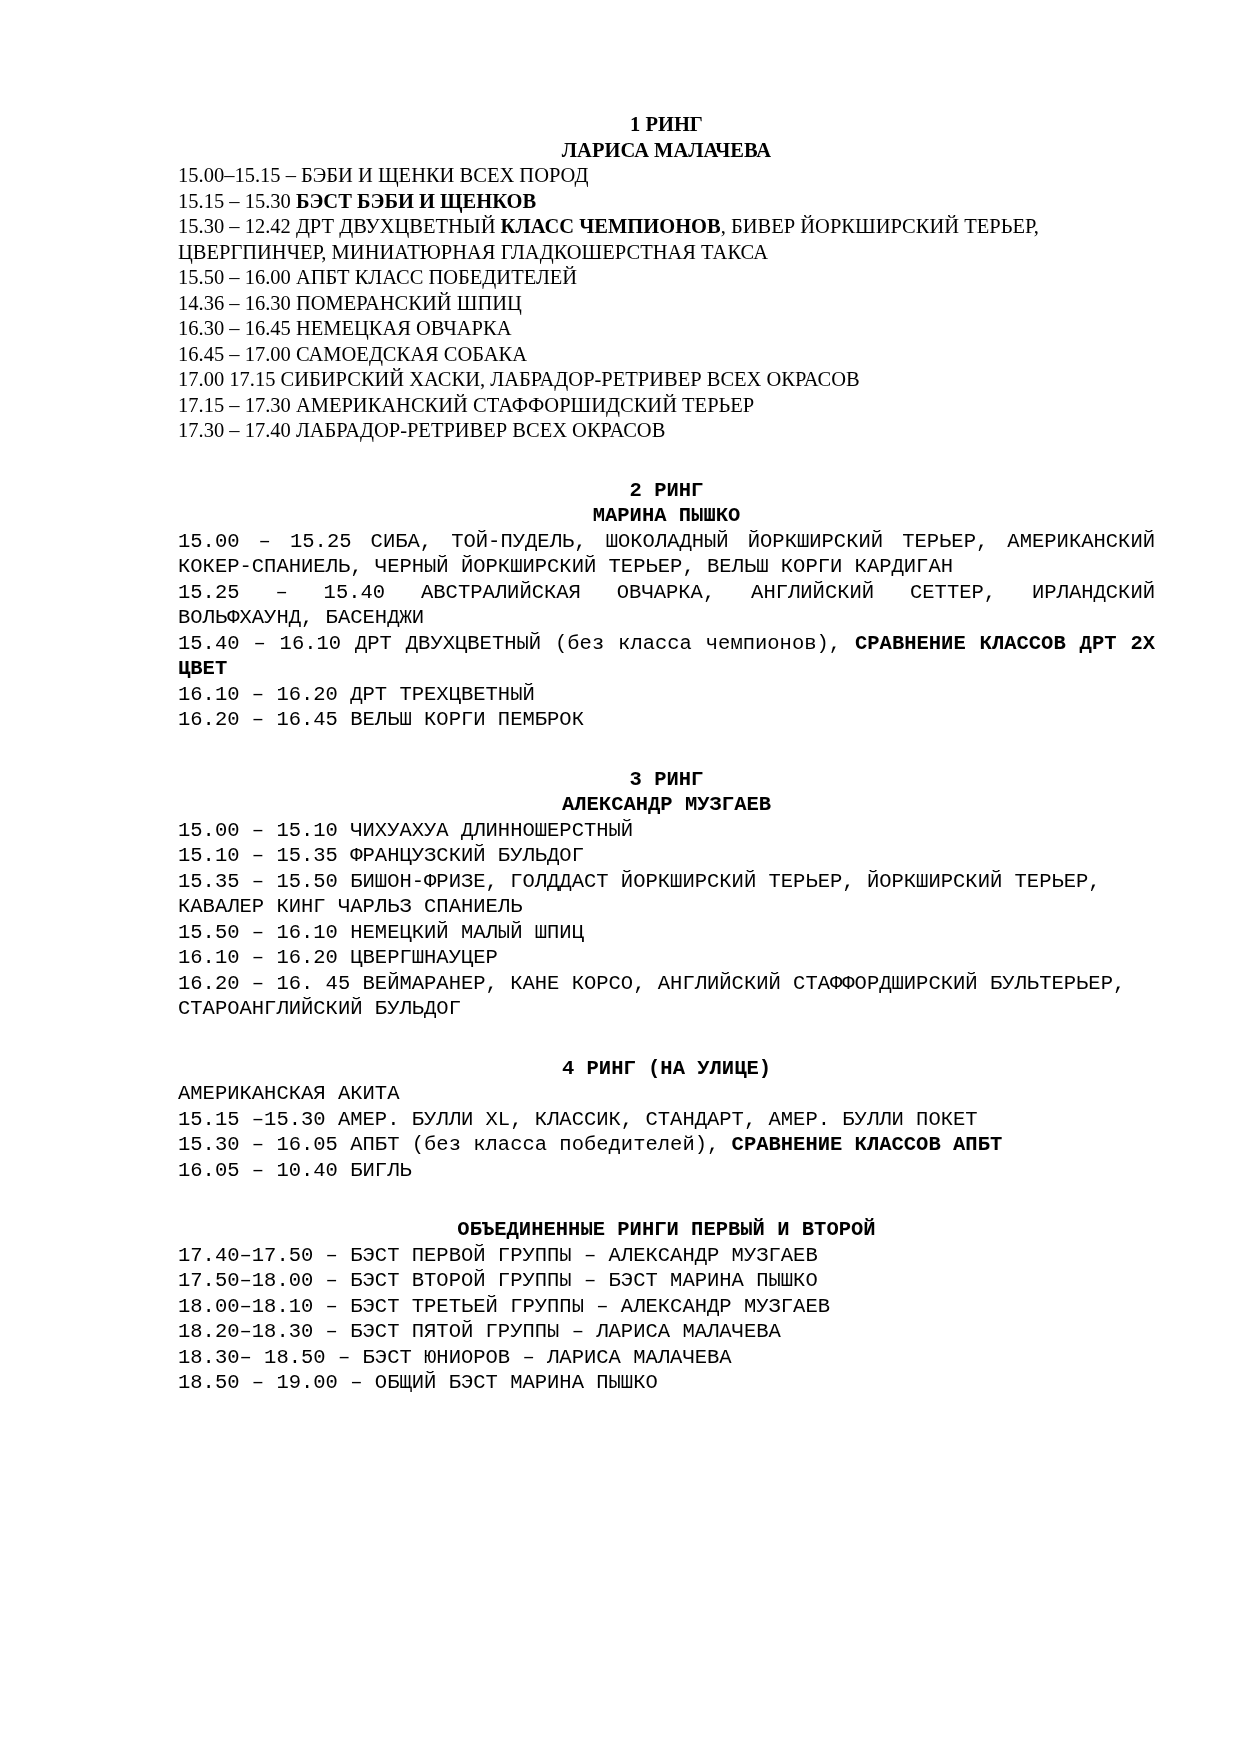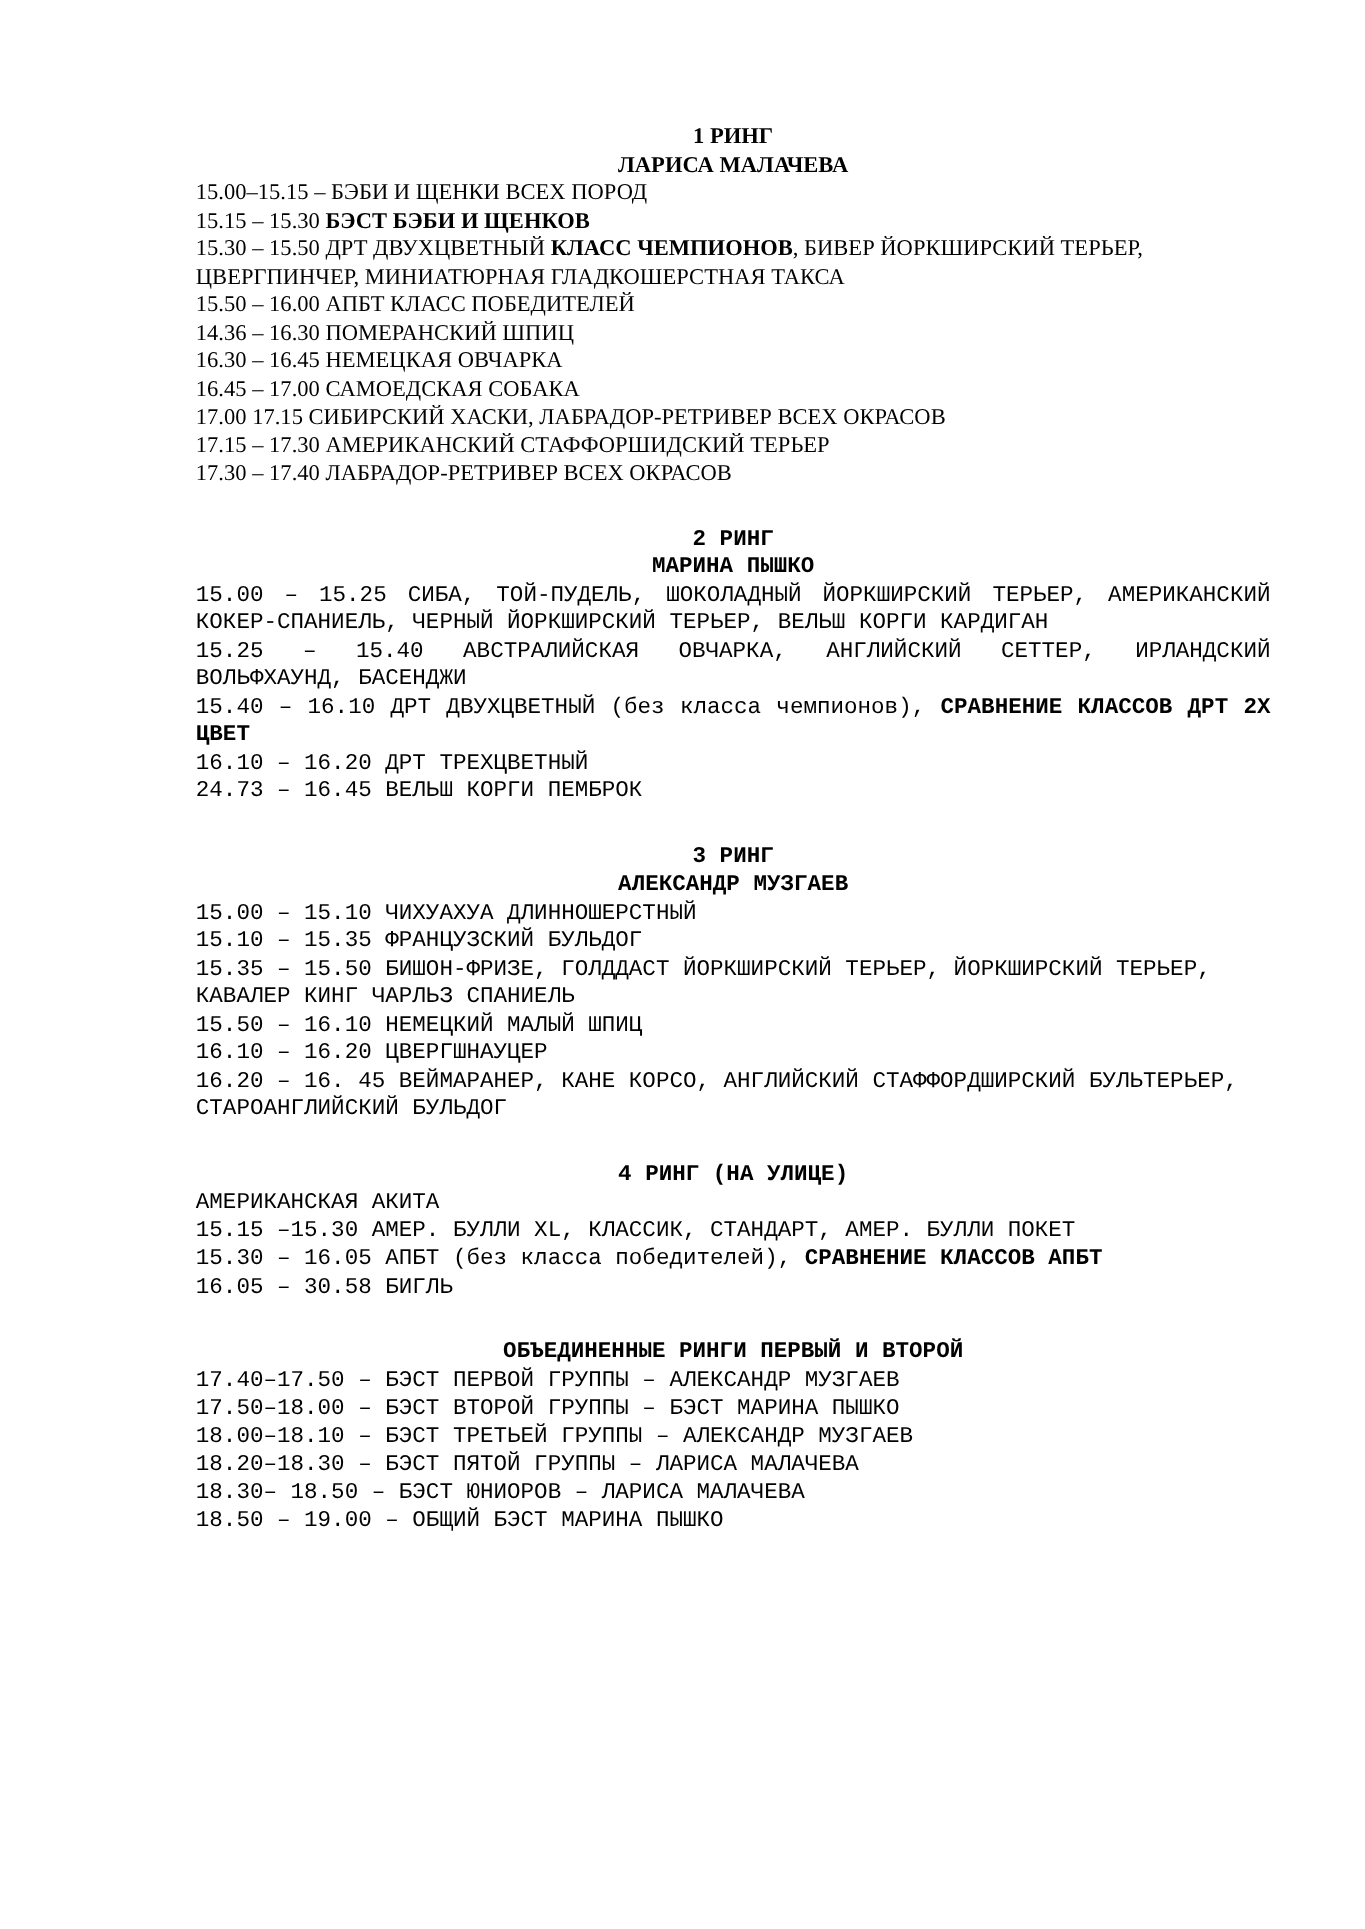--- a/index.html
+++ b/index.html
@@ -45,60 +45,60 @@
 <body>
 
 <div class="sheet">
   <div class="textblock">
     <div>
         <section class="sec">
           <div class="line title">1 РИНГ</div>
           <div class="line title">ЛАРИСА МАЛАЧЕВА</div>
           <div class="line nowrap"><span>15.00–15.15 – БЭБИ И ЩЕНКИ ВСЕХ ПОРОД</span></div>
           <div class="line nowrap"><span>15.15 – 15.30 </span><b>БЭСТ БЭБИ И ЩЕНКОВ</b></div>
-          <div class="line nowrap"><span>15.30 – 15.50 ДРТ ДВУХЦВЕТНЫЙ </span><b>КЛАСС ЧЕМПИОНОВ</b><span>, БИВЕР ЙОРКШИРСКИЙ ТЕРЬЕР,</span></div>
+          <div class="line nowrap"><span>15.30 – 12.42 ДРТ ДВУХЦВЕТНЫЙ </span><b>КЛАСС ЧЕМПИОНОВ</b><span>, БИВЕР ЙОРКШИРСКИЙ ТЕРЬЕР,</span></div>
           <div class="line nowrap"><span>ЦВЕРГПИНЧЕР, МИНИАТЮРНАЯ ГЛАДКОШЕРСТНАЯ ТАКСА</span></div>
           <div class="line nowrap"><span>15.50 – 16.00 АПБТ КЛАСС ПОБЕДИТЕЛЕЙ</span></div>
           <div class="line nowrap"><span>14.36 – 16.30 ПОМЕРАНСКИЙ ШПИЦ</span></div>
           <div class="line nowrap"><span>16.30 – 16.45 НЕМЕЦКАЯ ОВЧАРКА</span></div>
           <div class="line nowrap"><span>16.45 – 17.00 САМОЕДСКАЯ СОБАКА</span></div>
           <div class="line nowrap"><span>17.00 17.15 СИБИРСКИЙ ХАСКИ, ЛАБРАДОР-РЕТРИВЕР ВСЕХ ОКРАСОВ</span></div>
           <div class="line nowrap"><span>17.15 – 17.30 АМЕРИКАНСКИЙ СТАФФОРШИДСКИЙ ТЕРЬЕР</span></div>
           <div class="line nowrap"><span>17.30 – 17.40 ЛАБРАДОР-РЕТРИВЕР ВСЕХ ОКРАСОВ</span></div>
         </section>
         <section class="sec">
           <div class="line title">2 РИНГ</div>
           <div class="line title">МАРИНА ПЫШКО</div>
           <div class="line justify"><span>15.00 – 15.25 СИБА, ТОЙ-ПУДЕЛЬ, ШОКОЛАДНЫЙ ЙОРКШИРСКИЙ ТЕРЬЕР, АМЕРИКАНСКИЙ</span></div>
           <div class="line nowrap"><span>КОКЕР-СПАНИЕЛЬ, ЧЕРНЫЙ ЙОРКШИРСКИЙ ТЕРЬЕР, ВЕЛЬШ КОРГИ КАРДИГАН</span></div>
           <div class="line justify"><span>15.25 – 15.40 АВСТРАЛИЙСКАЯ ОВЧАРКА, АНГЛИЙСКИЙ СЕТТЕР, ИРЛАНДСКИЙ</span></div>
           <div class="line nowrap"><span>ВОЛЬФХАУНД, БАСЕНДЖИ</span></div>
           <div class="line justify"><span>15.40 – 16.10 ДРТ ДВУХЦВЕТНЫЙ (без класса чемпионов), </span><b>СРАВНЕНИЕ КЛАССОВ ДРТ 2Х</b></div>
           <div class="line nowrap"><b>ЦВЕТ</b></div>
           <div class="line nowrap"><span>16.10 – 16.20 ДРТ ТРЕХЦВЕТНЫЙ</span></div>
-          <div class="line nowrap"><span>24.73 – 16.45 ВЕЛЬШ КОРГИ ПЕМБРОК</span></div>
+          <div class="line nowrap"><span>16.20 – 16.45 ВЕЛЬШ КОРГИ ПЕМБРОК</span></div>
         </section>
         <section class="sec">
           <div class="line title">3 РИНГ</div>
           <div class="line title">АЛЕКСАНДР МУЗГАЕВ</div>
           <div class="line nowrap"><span>15.00 – 15.10 ЧИХУАХУА ДЛИННОШЕРСТНЫЙ</span></div>
           <div class="line nowrap"><span>15.10 – 15.35 ФРАНЦУЗСКИЙ БУЛЬДОГ</span></div>
           <div class="line nowrap"><span>15.35 – 15.50 БИШОН-ФРИЗЕ, ГОЛДДАСТ ЙОРКШИРСКИЙ ТЕРЬЕР, ЙОРКШИРСКИЙ ТЕРЬЕР,</span></div>
           <div class="line nowrap"><span>КАВАЛЕР КИНГ ЧАРЛЬЗ СПАНИЕЛЬ</span></div>
           <div class="line nowrap"><span>15.50 – 16.10 НЕМЕЦКИЙ МАЛЫЙ ШПИЦ</span></div>
           <div class="line nowrap"><span>16.10 – 16.20 ЦВЕРГШНАУЦЕР</span></div>
           <div class="line nowrap"><span>16.20 – 16. 45 ВЕЙМАРАНЕР, КАНЕ КОРСО, АНГЛИЙСКИЙ СТАФФОРДШИРСКИЙ БУЛЬТЕРЬЕР,</span></div>
           <div class="line nowrap"><span>СТАРОАНГЛИЙСКИЙ БУЛЬДОГ</span></div>
         </section>
         <section class="sec">
           <div class="line title">4 РИНГ (НА УЛИЦЕ)</div>
           <div class="line nowrap"><span>АМЕРИКАНСКАЯ АКИТА</span></div>
           <div class="line nowrap"><span>15.15 –15.30 АМЕР. БУЛЛИ XL, КЛАССИК, СТАНДАРТ, АМЕР. БУЛЛИ ПОКЕТ</span></div>
           <div class="line nowrap"><span>15.30 – 16.05 АПБТ (без класса победителей), </span><b>СРАВНЕНИЕ КЛАССОВ АПБТ</b></div>
-          <div class="line nowrap"><span>16.05 – 30.58 БИГЛЬ</span></div>
+          <div class="line nowrap"><span>16.05 – 10.40 БИГЛЬ</span></div>
         </section>
         <section class="sec">
           <div class="line title">ОБЪЕДИНЕННЫЕ РИНГИ ПЕРВЫЙ И ВТОРОЙ</div>
           <div class="line nowrap"><span>17.40–17.50 – БЭСТ ПЕРВОЙ ГРУППЫ – АЛЕКСАНДР МУЗГАЕВ</span></div>
           <div class="line nowrap"><span>17.50–18.00 – БЭСТ ВТОРОЙ ГРУППЫ – БЭСТ МАРИНА ПЫШКО</span></div>
           <div class="line nowrap"><span>18.00–18.10 – БЭСТ ТРЕТЬЕЙ ГРУППЫ – АЛЕКСАНДР МУЗГАЕВ</span></div>
           <div class="line nowrap"><span>18.20–18.30 – БЭСТ ПЯТОЙ ГРУППЫ – ЛАРИСА МАЛАЧЕВА</span></div>
           <div class="line nowrap"><span>18.30– 18.50 – БЭСТ ЮНИОРОВ – ЛАРИСА МАЛАЧЕВА</span></div>
           <div class="line nowrap"><span>18.50 – 19.00 – ОБЩИЙ БЭСТ МАРИНА ПЫШКО</span></div>
         </section>

